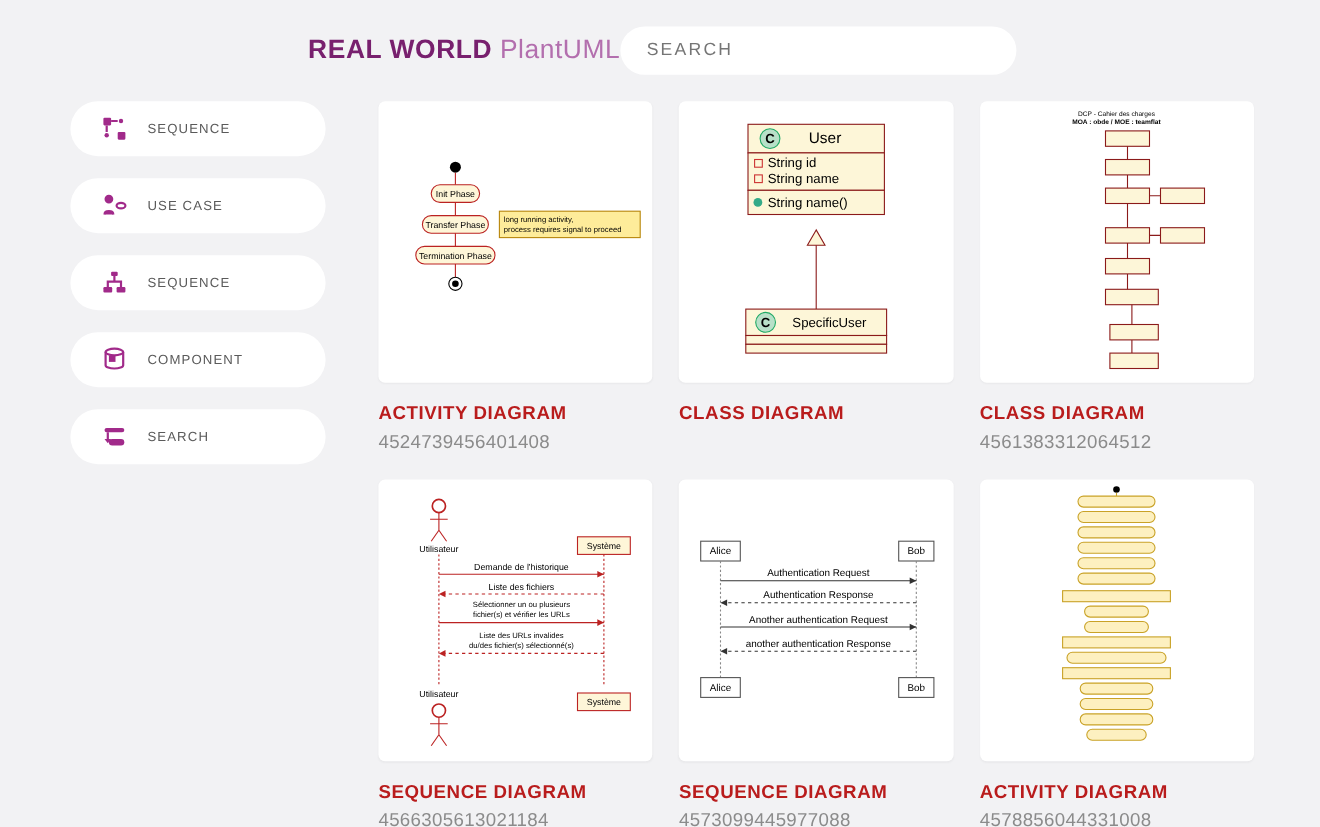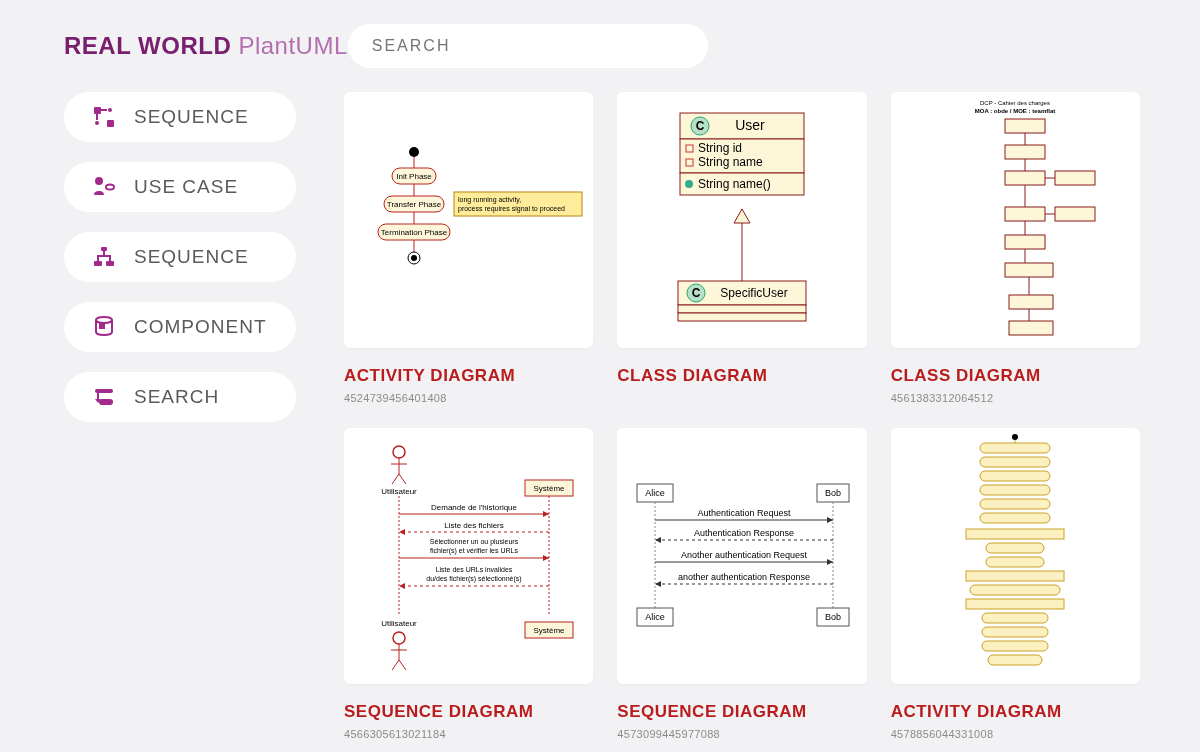--- a/index.html
+++ b/index.html
@@ -6,21 +6,21 @@
   body {
     font-family: -apple-system, BlinkMacSystemFont, "Segoe UI", Helvetica, Arial, sans-serif;
     background: #f2f2f4;
     width: 1200px;
     height: 752px;
     overflow: hidden;
   }
   .header {
     display: flex;
     align-items: center;
-    justify-content: flex-start;
+    justify-content: center;
     padding: 24px 60px 0 64px;
   }
   .logo {
     font-size: 24px;
     font-weight: 700;
     letter-spacing: 0.5px;
   }
   .logo .bold { color: #78206e; font-weight: 800; }
   .logo .light { color: #b36fae; font-weight: 500; }
   .search {
@@ -63,21 +63,21 @@
     cursor: pointer;
   }
   .nav-item .ic {
     width: 24px;
     height: 24px;
     display: flex;
     align-items: center;
     justify-content: center;
   }
   .nav-item .lbl {
-    font-size: 19px;
+    font-size: 12px;
     letter-spacing: 1px;
     color: #5a5a5a;
     font-weight: 500;
   }
   .grid {
     flex: 1;
     display: grid;
     grid-template-columns: repeat(3, 1fr);
     gap: 24px 24px;
   }
@@ -97,21 +97,21 @@
   }
   .card-title {
     margin-top: 18px;
     font-size: 17px;
     font-weight: 700;
     letter-spacing: 0.5px;
     color: #b91c1c;
   }
   .card-sub {
     margin-top: 6px;
-    font-size: 11px;
+    font-size: 17px;
     color: #8b8b8b;
     letter-spacing: 0.3px;
   }
 
   
 
   
   svg { display:block; }
 </style>
 </head>

